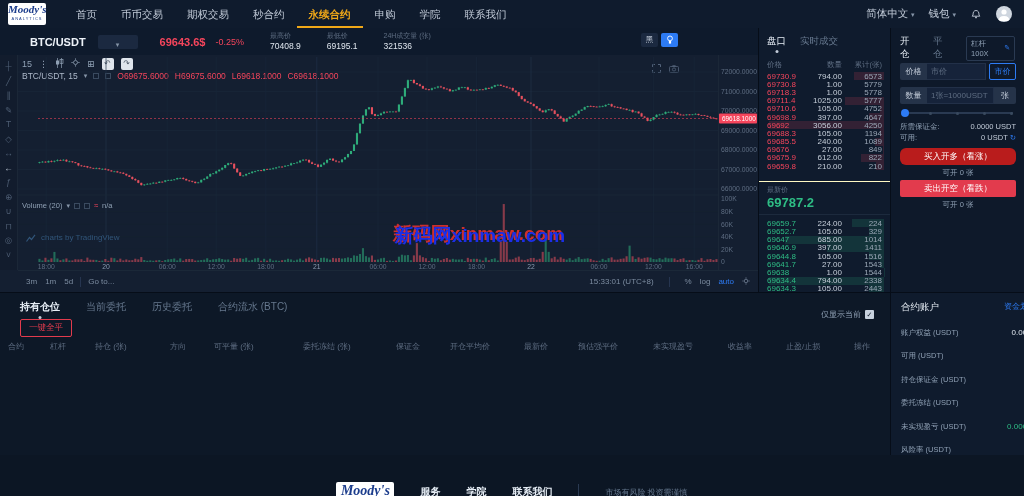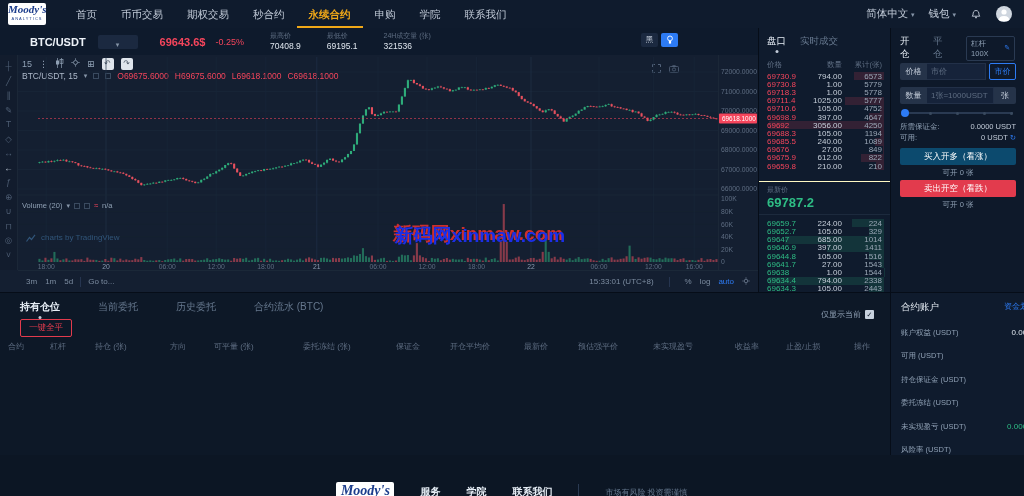--- a/index.html
+++ b/index.html
@@ -88,27 +88,27 @@
   .fld input::placeholder{color:#5e6d82;}
   .btn-mkt{width:27px;border:1px solid #2d7bf4;color:#2d7bf4;font-size:8px;display:flex;align-items:center;justify-content:center;border-radius:2px;margin-left:3px;cursor:pointer;}
   .unit{width:22px;background:#253349;color:#c2cbd8;font-size:8px;display:flex;align-items:center;justify-content:center;border-radius:0 2px 2px 0;}
   .slider{position:absolute;left:12px;top:81px;width:110px;height:8px;}
   .slider .track{position:absolute;left:0;right:0;top:3px;height:2px;background:#2a3a52;}
   .slider .tick{position:absolute;top:2.5px;width:3px;height:3px;border-radius:50%;background:#3a4a5f;}
   .slider .knob{position:absolute;left:-2px;top:0;width:8px;height:8px;border-radius:50%;background:#2d7bf4;cursor:pointer;}
   .kv{position:absolute;left:9px;width:116px;display:flex;font-size:7.5px;color:#8fa0b4;}
   .kv .v{margin-left:auto;color:#c2cbd8;}
   .bigbtn{position:absolute;left:9px;width:116px;height:17px;border-radius:2px;color:#fff;font-size:8.5px;display:flex;align-items:center;justify-content:center;cursor:pointer;}
-  .buy{background:#0c4a6e;}
+  .buy{background:#b91c1c;border-radius:6px;}
   .sell{background:#e23b4d;}
   .hint{position:absolute;left:9px;width:116px;text-align:center;font-size:7.5px;color:#8fa0b4;}
 
   
   .pos-col{position:absolute;left:0;top:292px;width:890px;height:163px;background:#0d1827;border-top:1px solid #060d18;}
-  .pos-tabs{display:flex;gap:38px;padding:7px 0 0 20px;font-size:10px;color:#66788e;}
+  .pos-tabs{display:flex;gap:26px;padding:7px 0 0 20px;font-size:10px;color:#66788e;}
   .pos-tab.active{color:#e6edf5;position:relative;font-weight:bold;}
   .closeall{position:absolute;left:20px;top:26px;border:1px solid #e23b4d;color:#e23b4d;font-size:8.5px;padding:2px 8px;border-radius:2px;background:transparent;cursor:pointer;}
   .onlycur{position:absolute;right:16px;top:16px;font-size:8px;color:#8fa0b4;display:flex;align-items:center;gap:4px;cursor:pointer;}
   .cb{width:9px;height:9px;background:#c8d2de;border-radius:1px;color:#0d1827;font-size:7px;line-height:9px;text-align:center;}
   .pos-heads{position:absolute;left:0;top:48px;width:890px;height:12px;font-size:8px;color:#5e6d82;}
   .pos-heads span{position:absolute;top:0;white-space:nowrap;}
   .empty{position:absolute;left:0;top:66px;width:890px;text-align:center;}
   .empty .txt{font-size:8.5px;color:#5e6d82;margin-top:4px;}
 
   
@@ -1275,21 +1275,21 @@
         <span style="left: 50px;">杠杆</span>
         <span style="left: 95px;">持仓 (张)</span>
         <span style="left: 170px;">方向</span>
         <span style="left: 214px;">可平量 (张)</span>
         <span style="left: 303px;">委托冻结 (张)</span>
         <span style="left: 396px;">保证金</span>
         <span style="left: 450px;">开仓平均价</span>
         <span style="left: 524px;">最新价</span>
         <span style="left: 578px;">预估强平价</span>
         <span style="left: 653px;">未实现盈亏</span>
-        <span style="left: 728px; margin-left: 7px;">收益率</span>
+        <span style="left: 728px;">收益率</span>
         <span style="left: 786px;">止盈/止损</span>
         <span style="left: 854px;">操作</span>
       </div>
   </div>
 
   <div class="acct-col">
     <div class="acct-title">
       <span>合约账户</span>
       <span class="acct-transfer">资金划转</span>
     </div>

